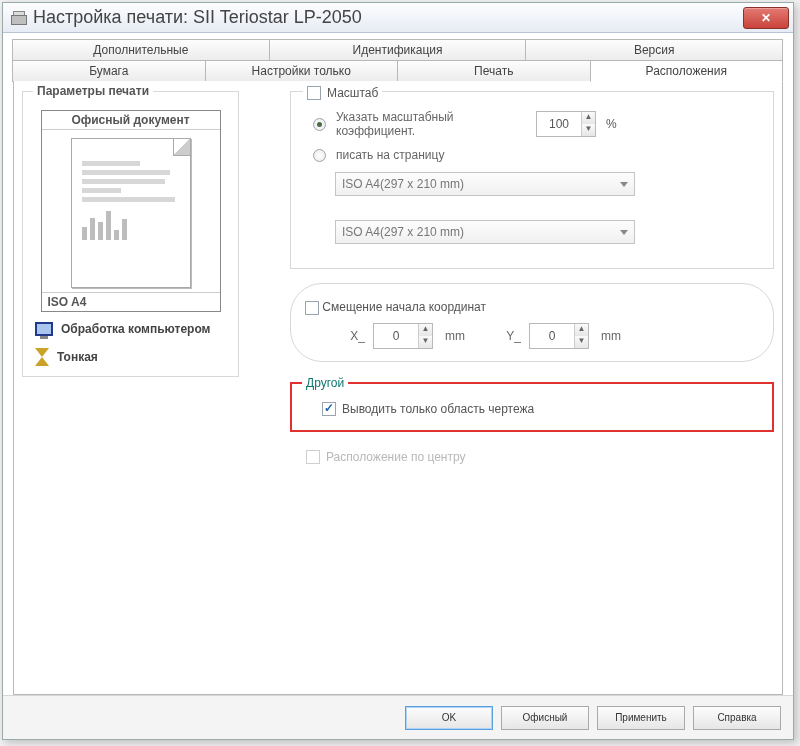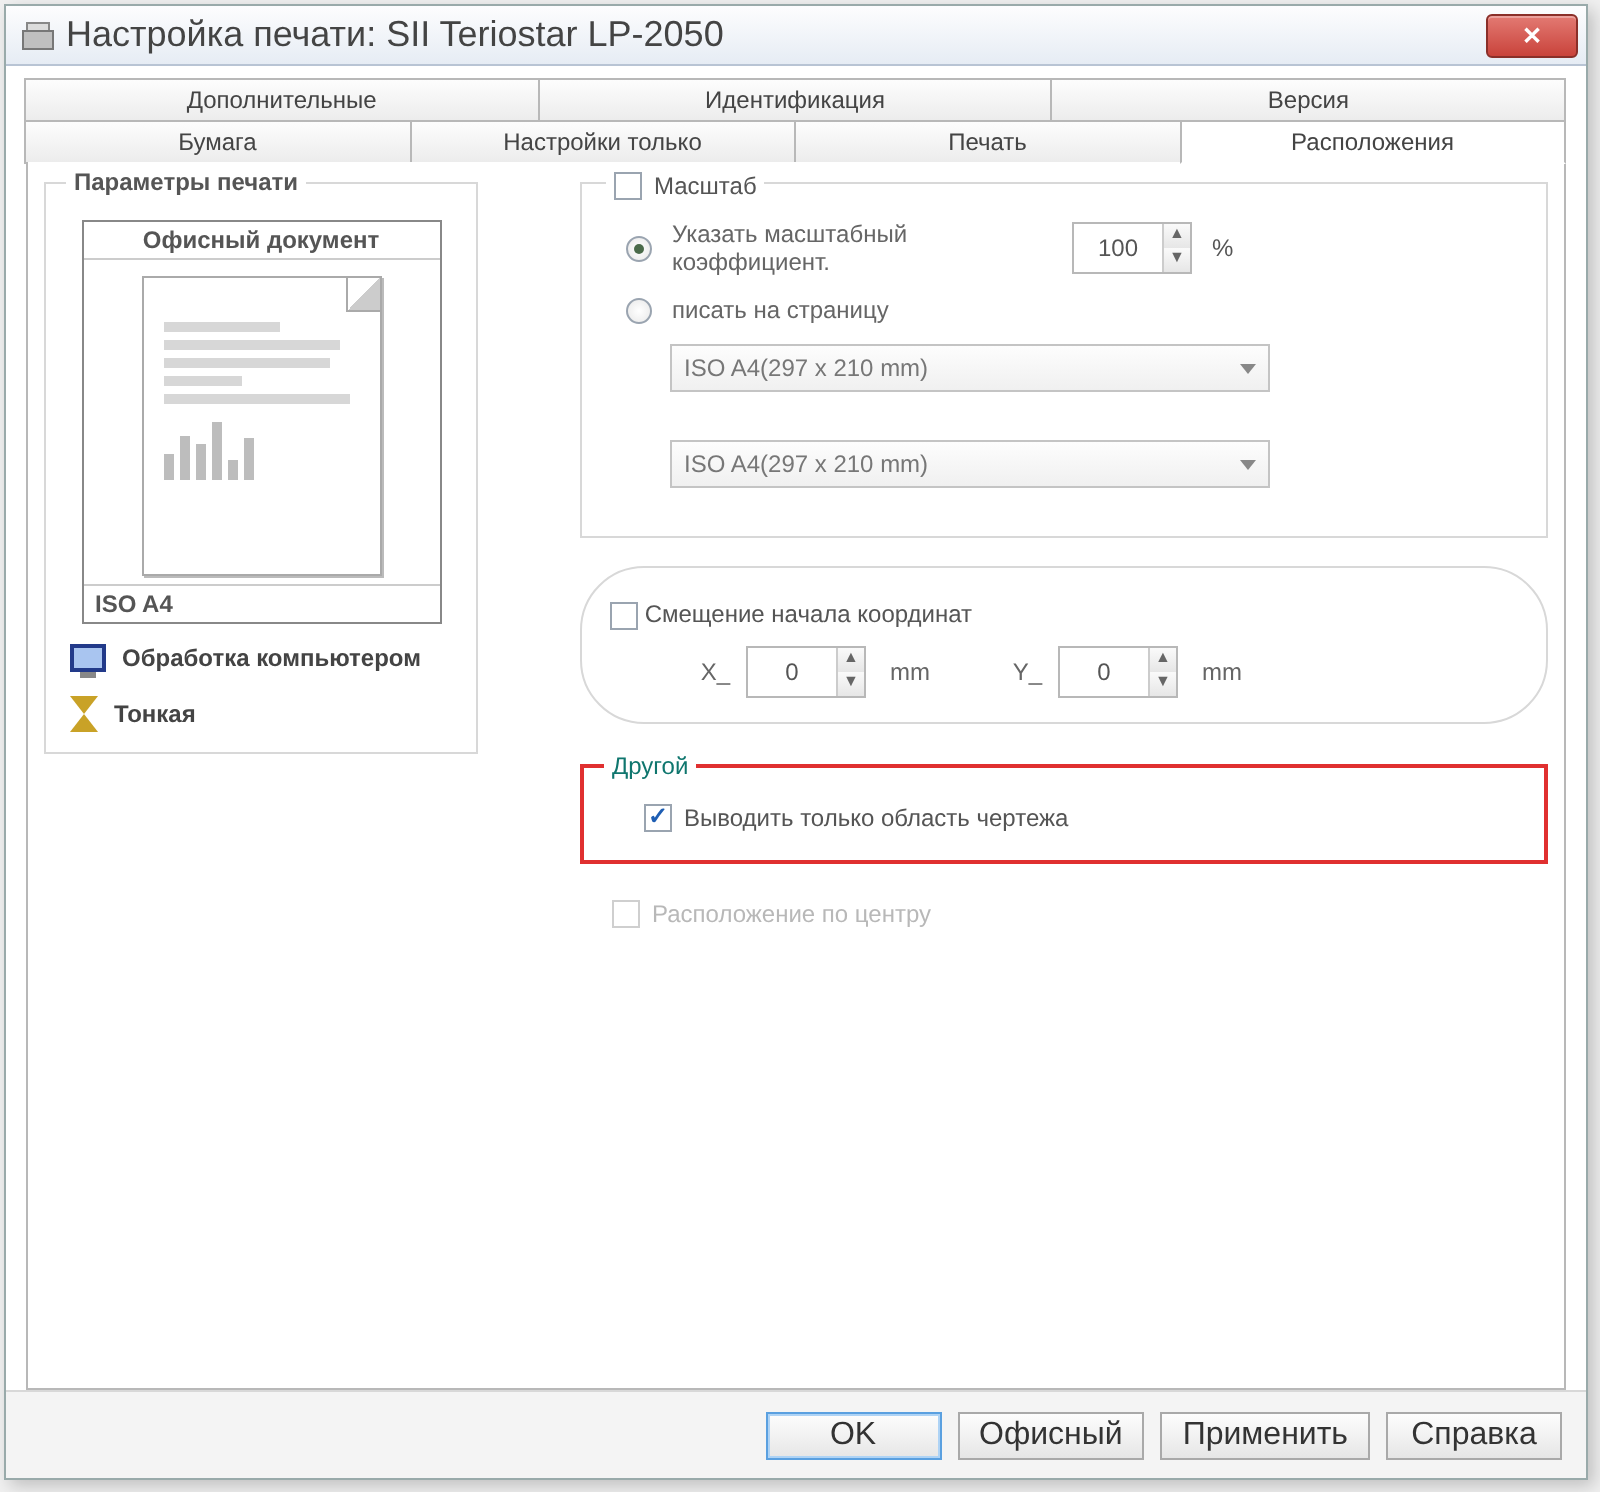--- a/index.html
+++ b/index.html
@@ -304,21 +304,21 @@
     justify-content: flex-end;
     gap: 8px;
     padding: 0 12px;
   }
   .btn {
     min-width: 88px;
     height: 24px;
     border: 1px solid #a9a9a9;
     background: linear-gradient(#fdfdfd, #e6e6e6);
     display: flex; align-items: center; justify-content: center;
-    font-size: 16px;
+    font-size: 10px;
     color: #333;
     padding: 0 10px;
   }
   .btn.default { border: 1px solid #5aa0e0; box-shadow: 0 0 0 1px #aed3f5 inset; }
   .printer-icon {
     width: 16px; height: 14px;
     position: relative;
   }
   .printer-icon::before {
     content: "";

